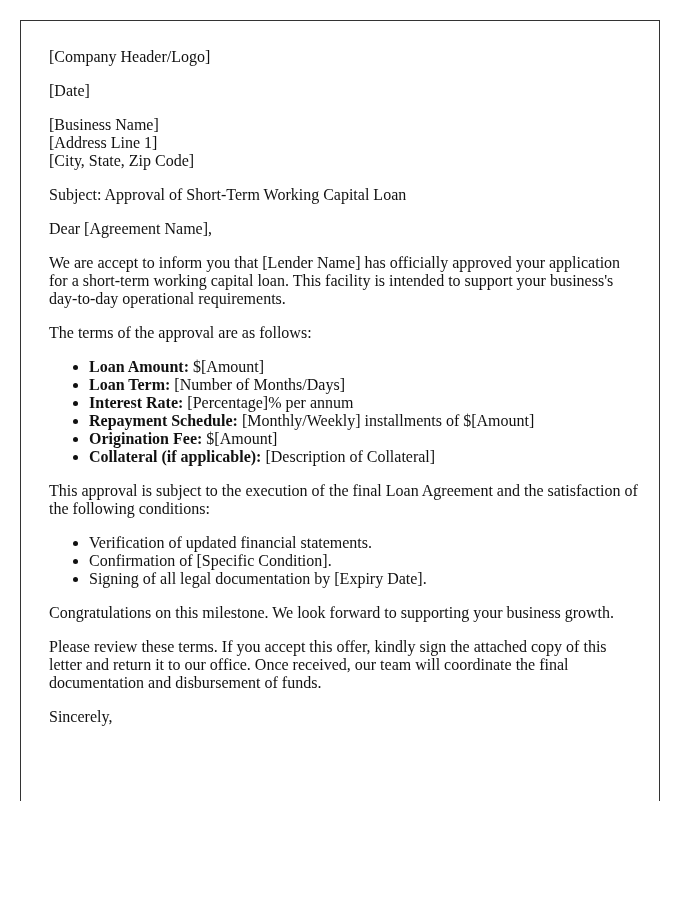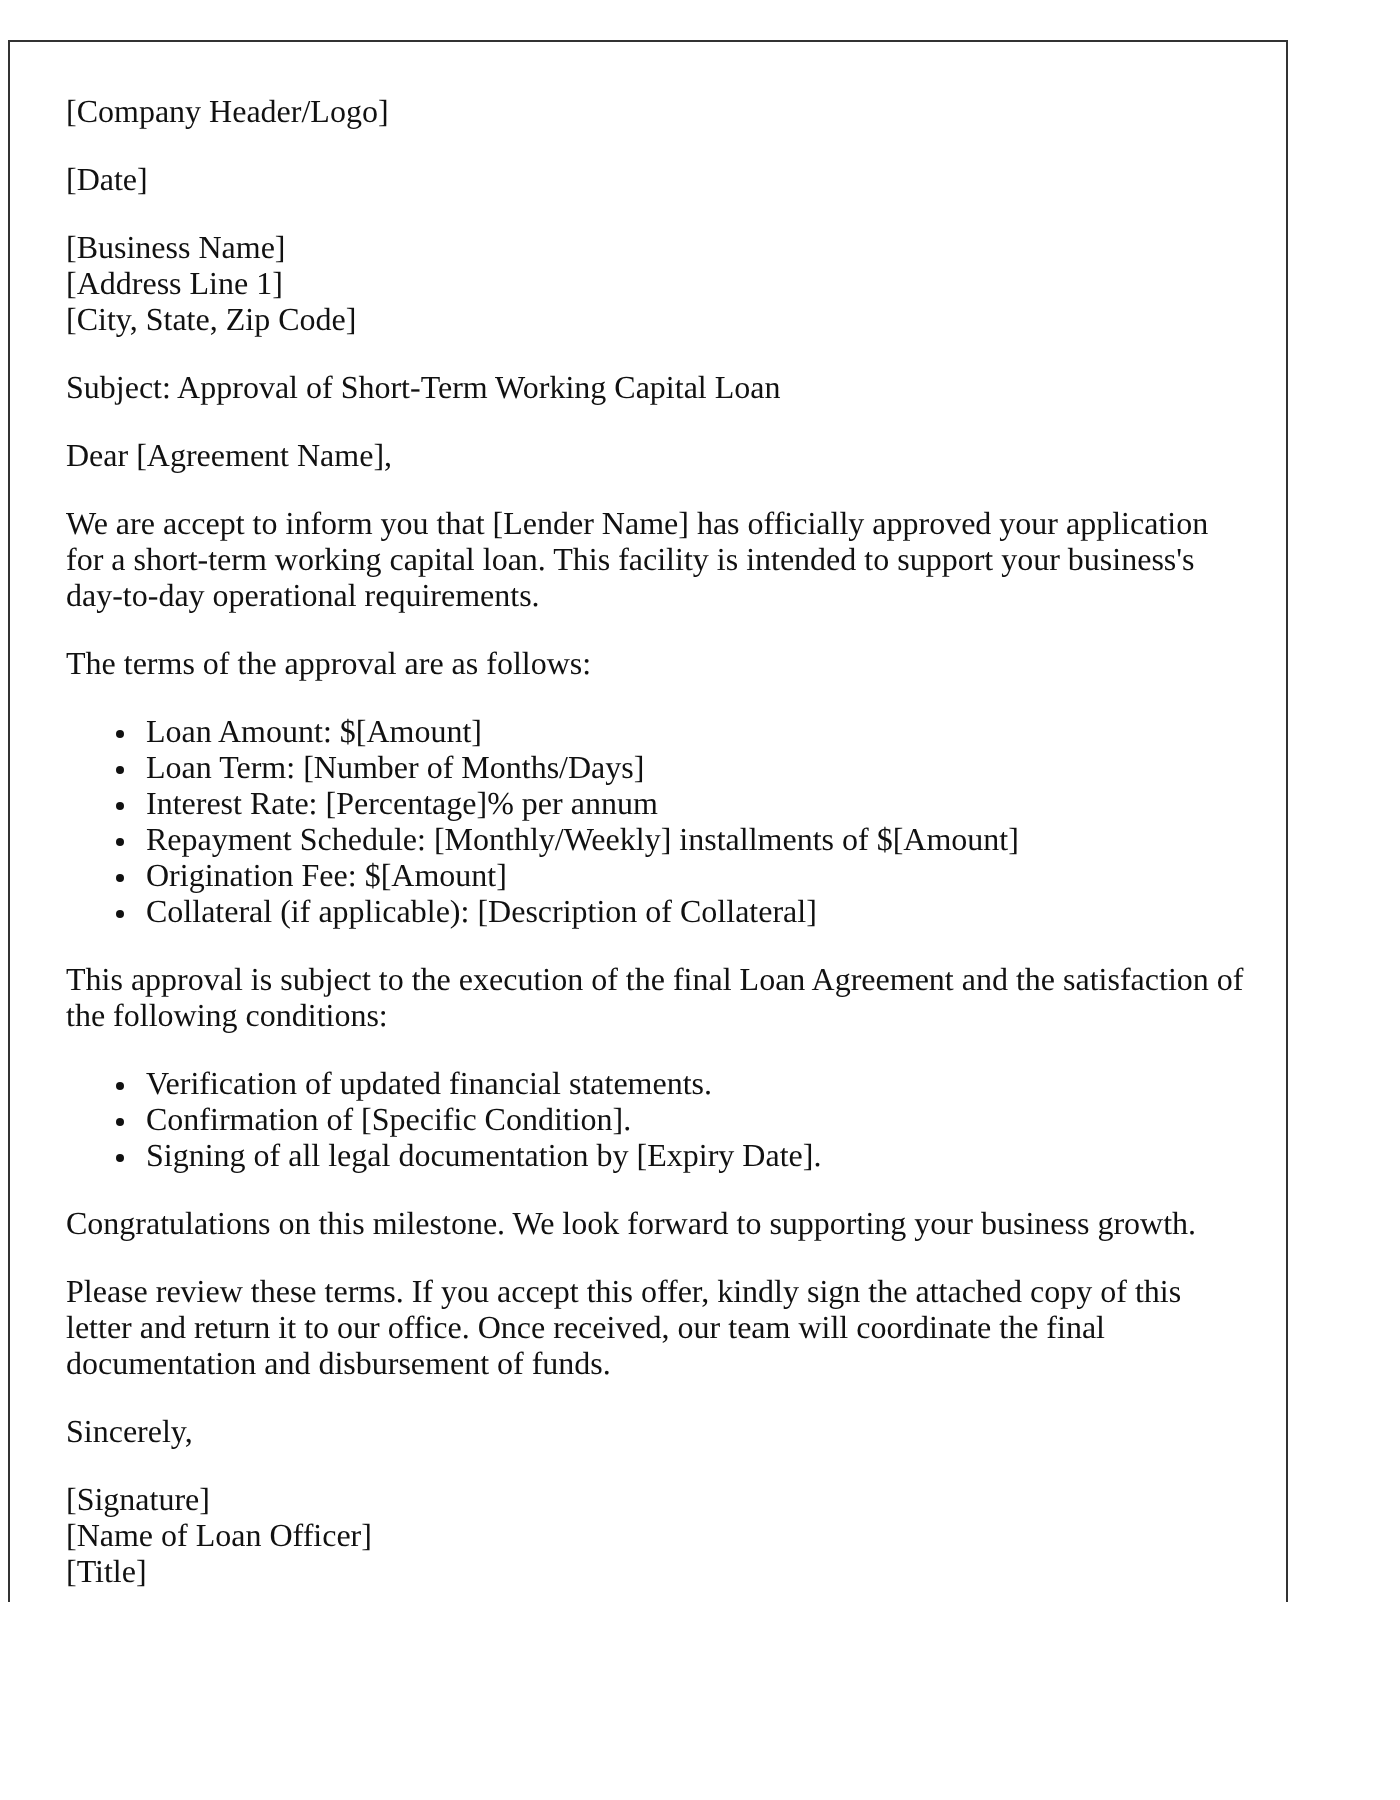--- a/index.html
+++ b/index.html
@@ -11,21 +11,21 @@
     width: 700px;
     height: 900px;
     position: relative;
     overflow: hidden;
     font-family: "Liberation Serif", "DejaVu Serif", serif;
     color: #111111;
     font-size: 16px;
   }
   .page {
     position: absolute;
-    left: 4px;
+    left: 20px;
     top: 20px;
     width: 640px;
     height: 781px;
     border: 1px solid #333333;
     border-bottom: none;
     box-sizing: border-box;
     overflow: hidden;
     padding-left: 24px;
   }
   .content {
@@ -42,21 +42,21 @@
     font-weight: normal;
   }
   ul {
     margin: 0 0 16px 0;
     padding-left: 40px;
   }
   ul li {
     line-height: 18px;
   }
   .term-label {
-    font-weight: normal;
+    font-weight: bold;
     text-align: center;
   }
 </style>
 </head>
 <body>
 
 <div class="page">
   <div class="content">
 
     <p>[Company Header/Logo]</p>
@@ -93,20 +93,15 @@
       <li>Confirmation of [Specific Condition].</li>
       <li>Signing of all legal documentation by [Expiry Date].</li>
     </ul>
 
     <p>Congratulations on this milestone. We look forward to supporting your business growth.</p>
 
     <p>Please review these terms. If you accept this offer, kindly sign the attached copy of this letter and return it to our office. Once received, our team will coordinate the final documentation and disbursement of funds.</p>
 
     <p>Sincerely,</p>
 
-    <p class="block-lines">
-      <span style="display:block">[Signature]</span>
-      <span style="display:block">[Name of Loan Officer]</span>
-      <span style="display:block">[Title]</span>
-    </p>
 
   </div>
 </div>
 
 </body></html>

